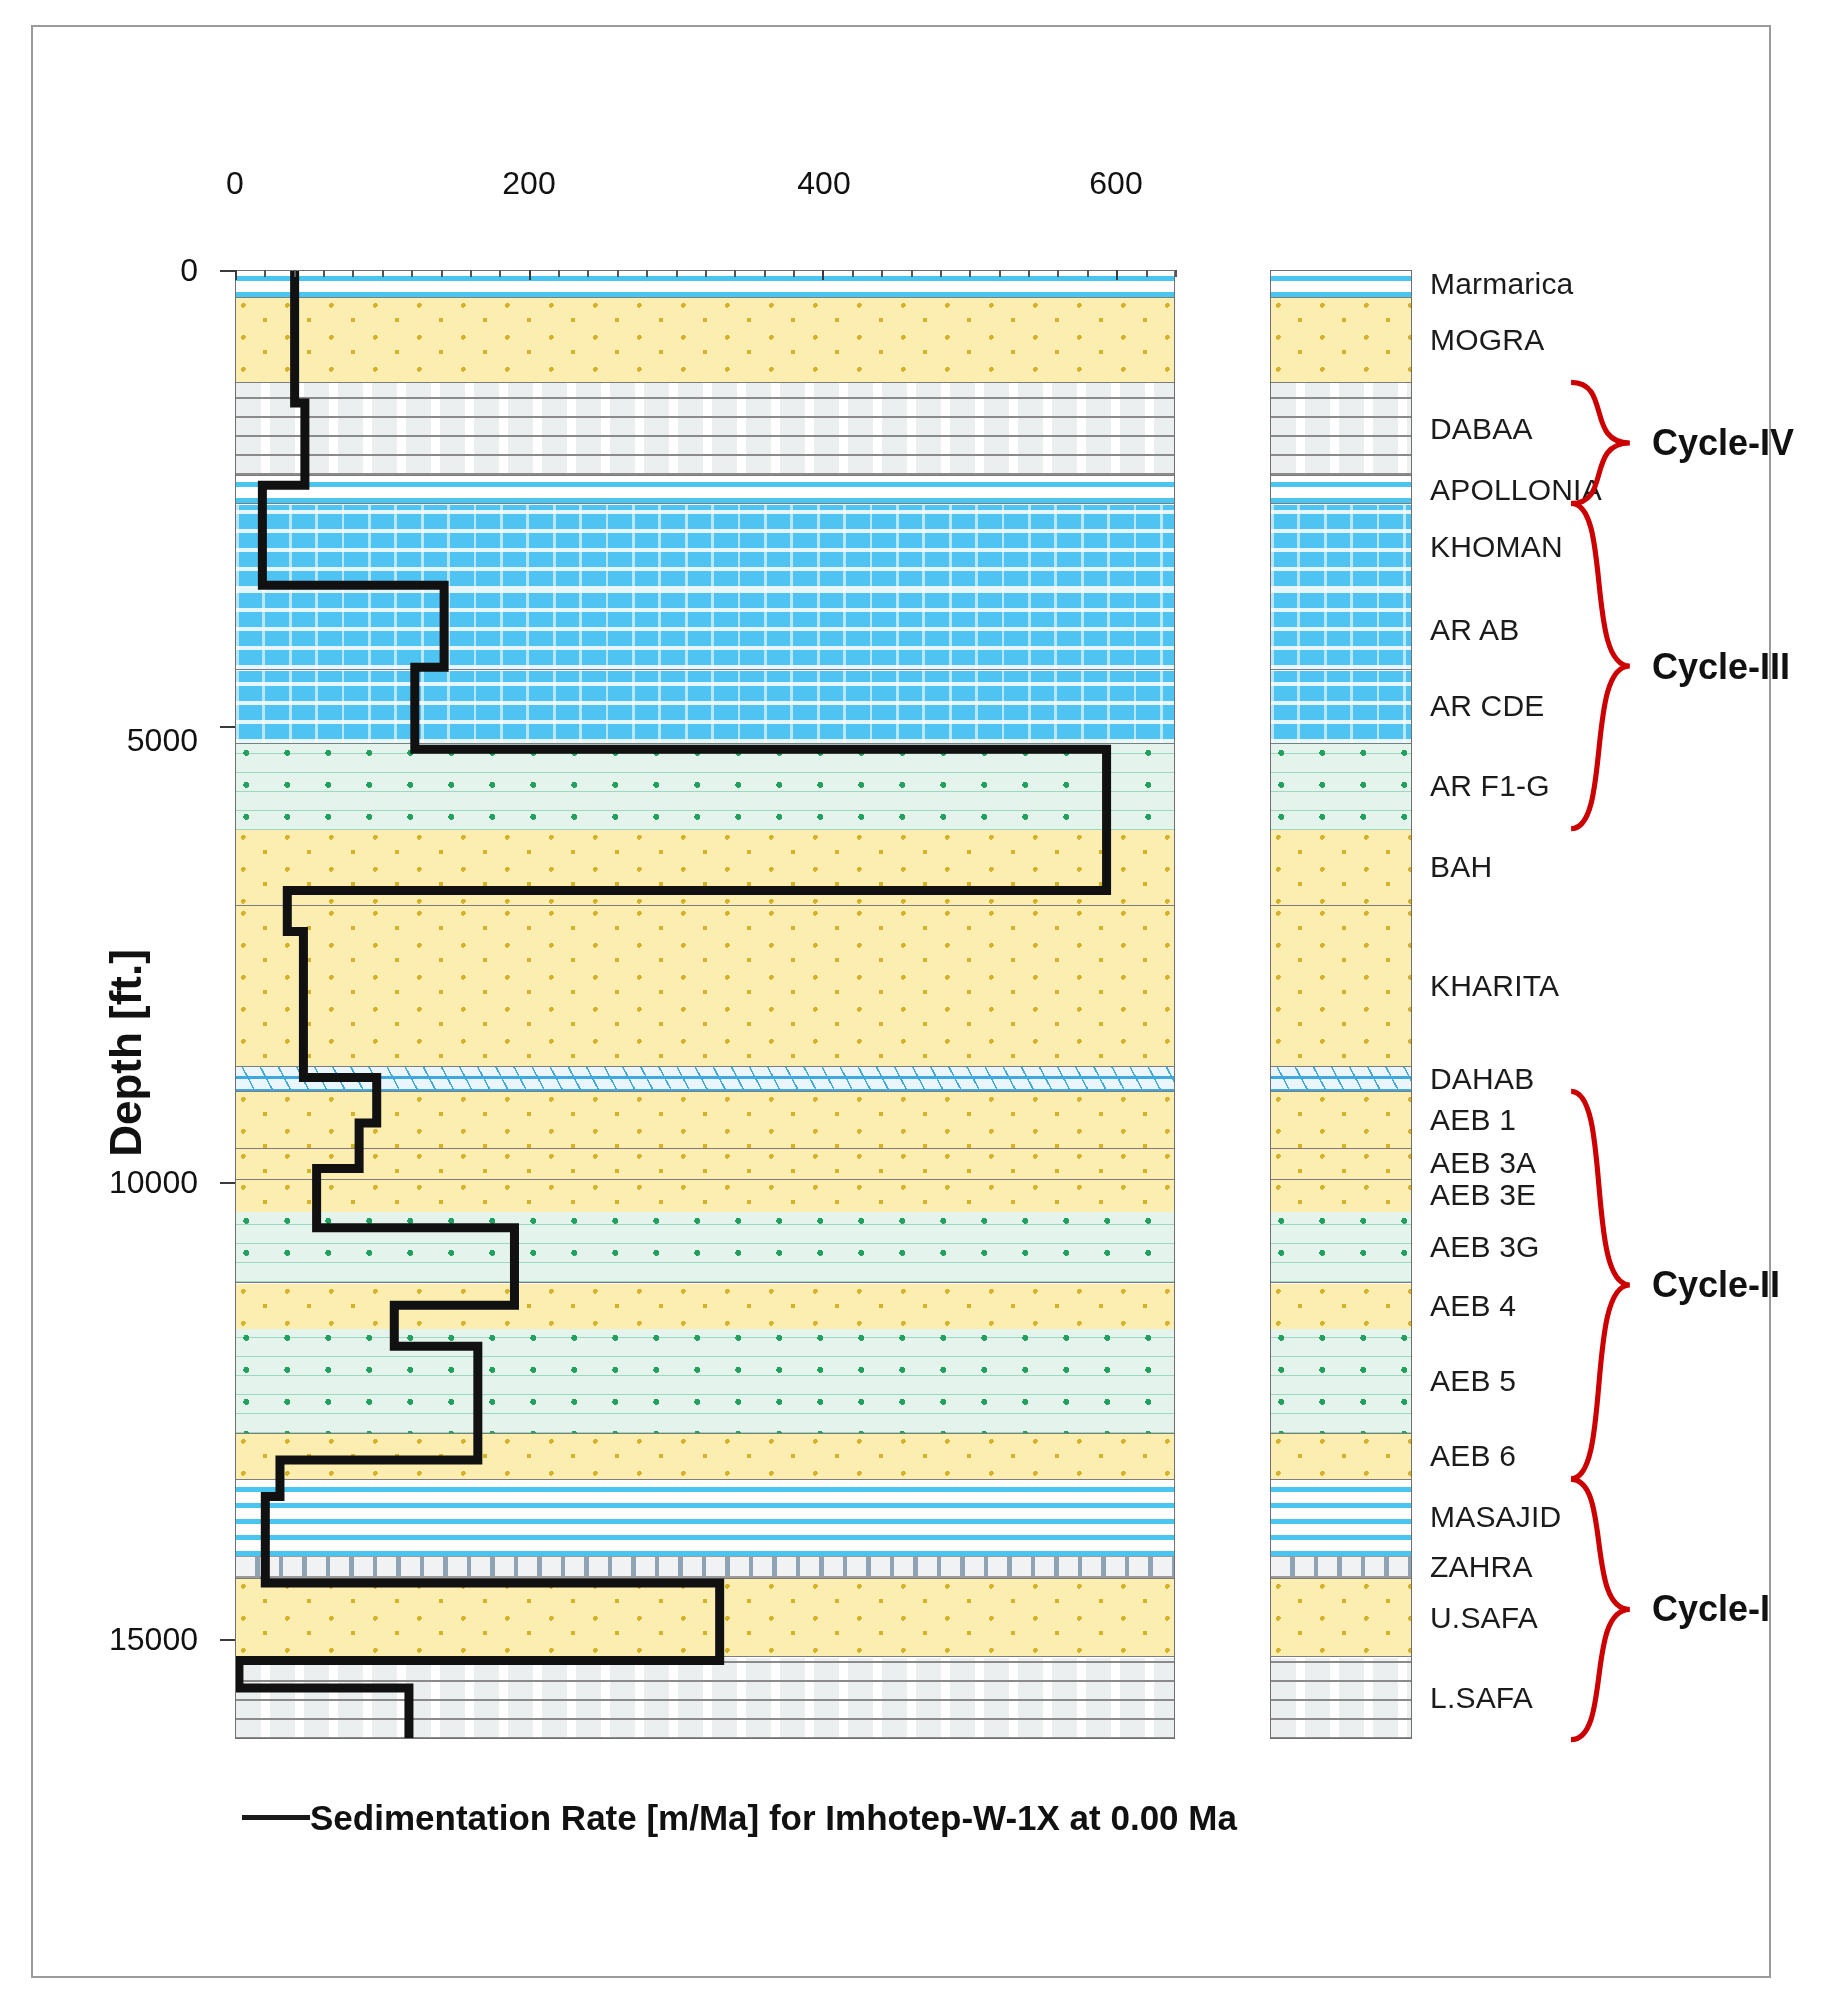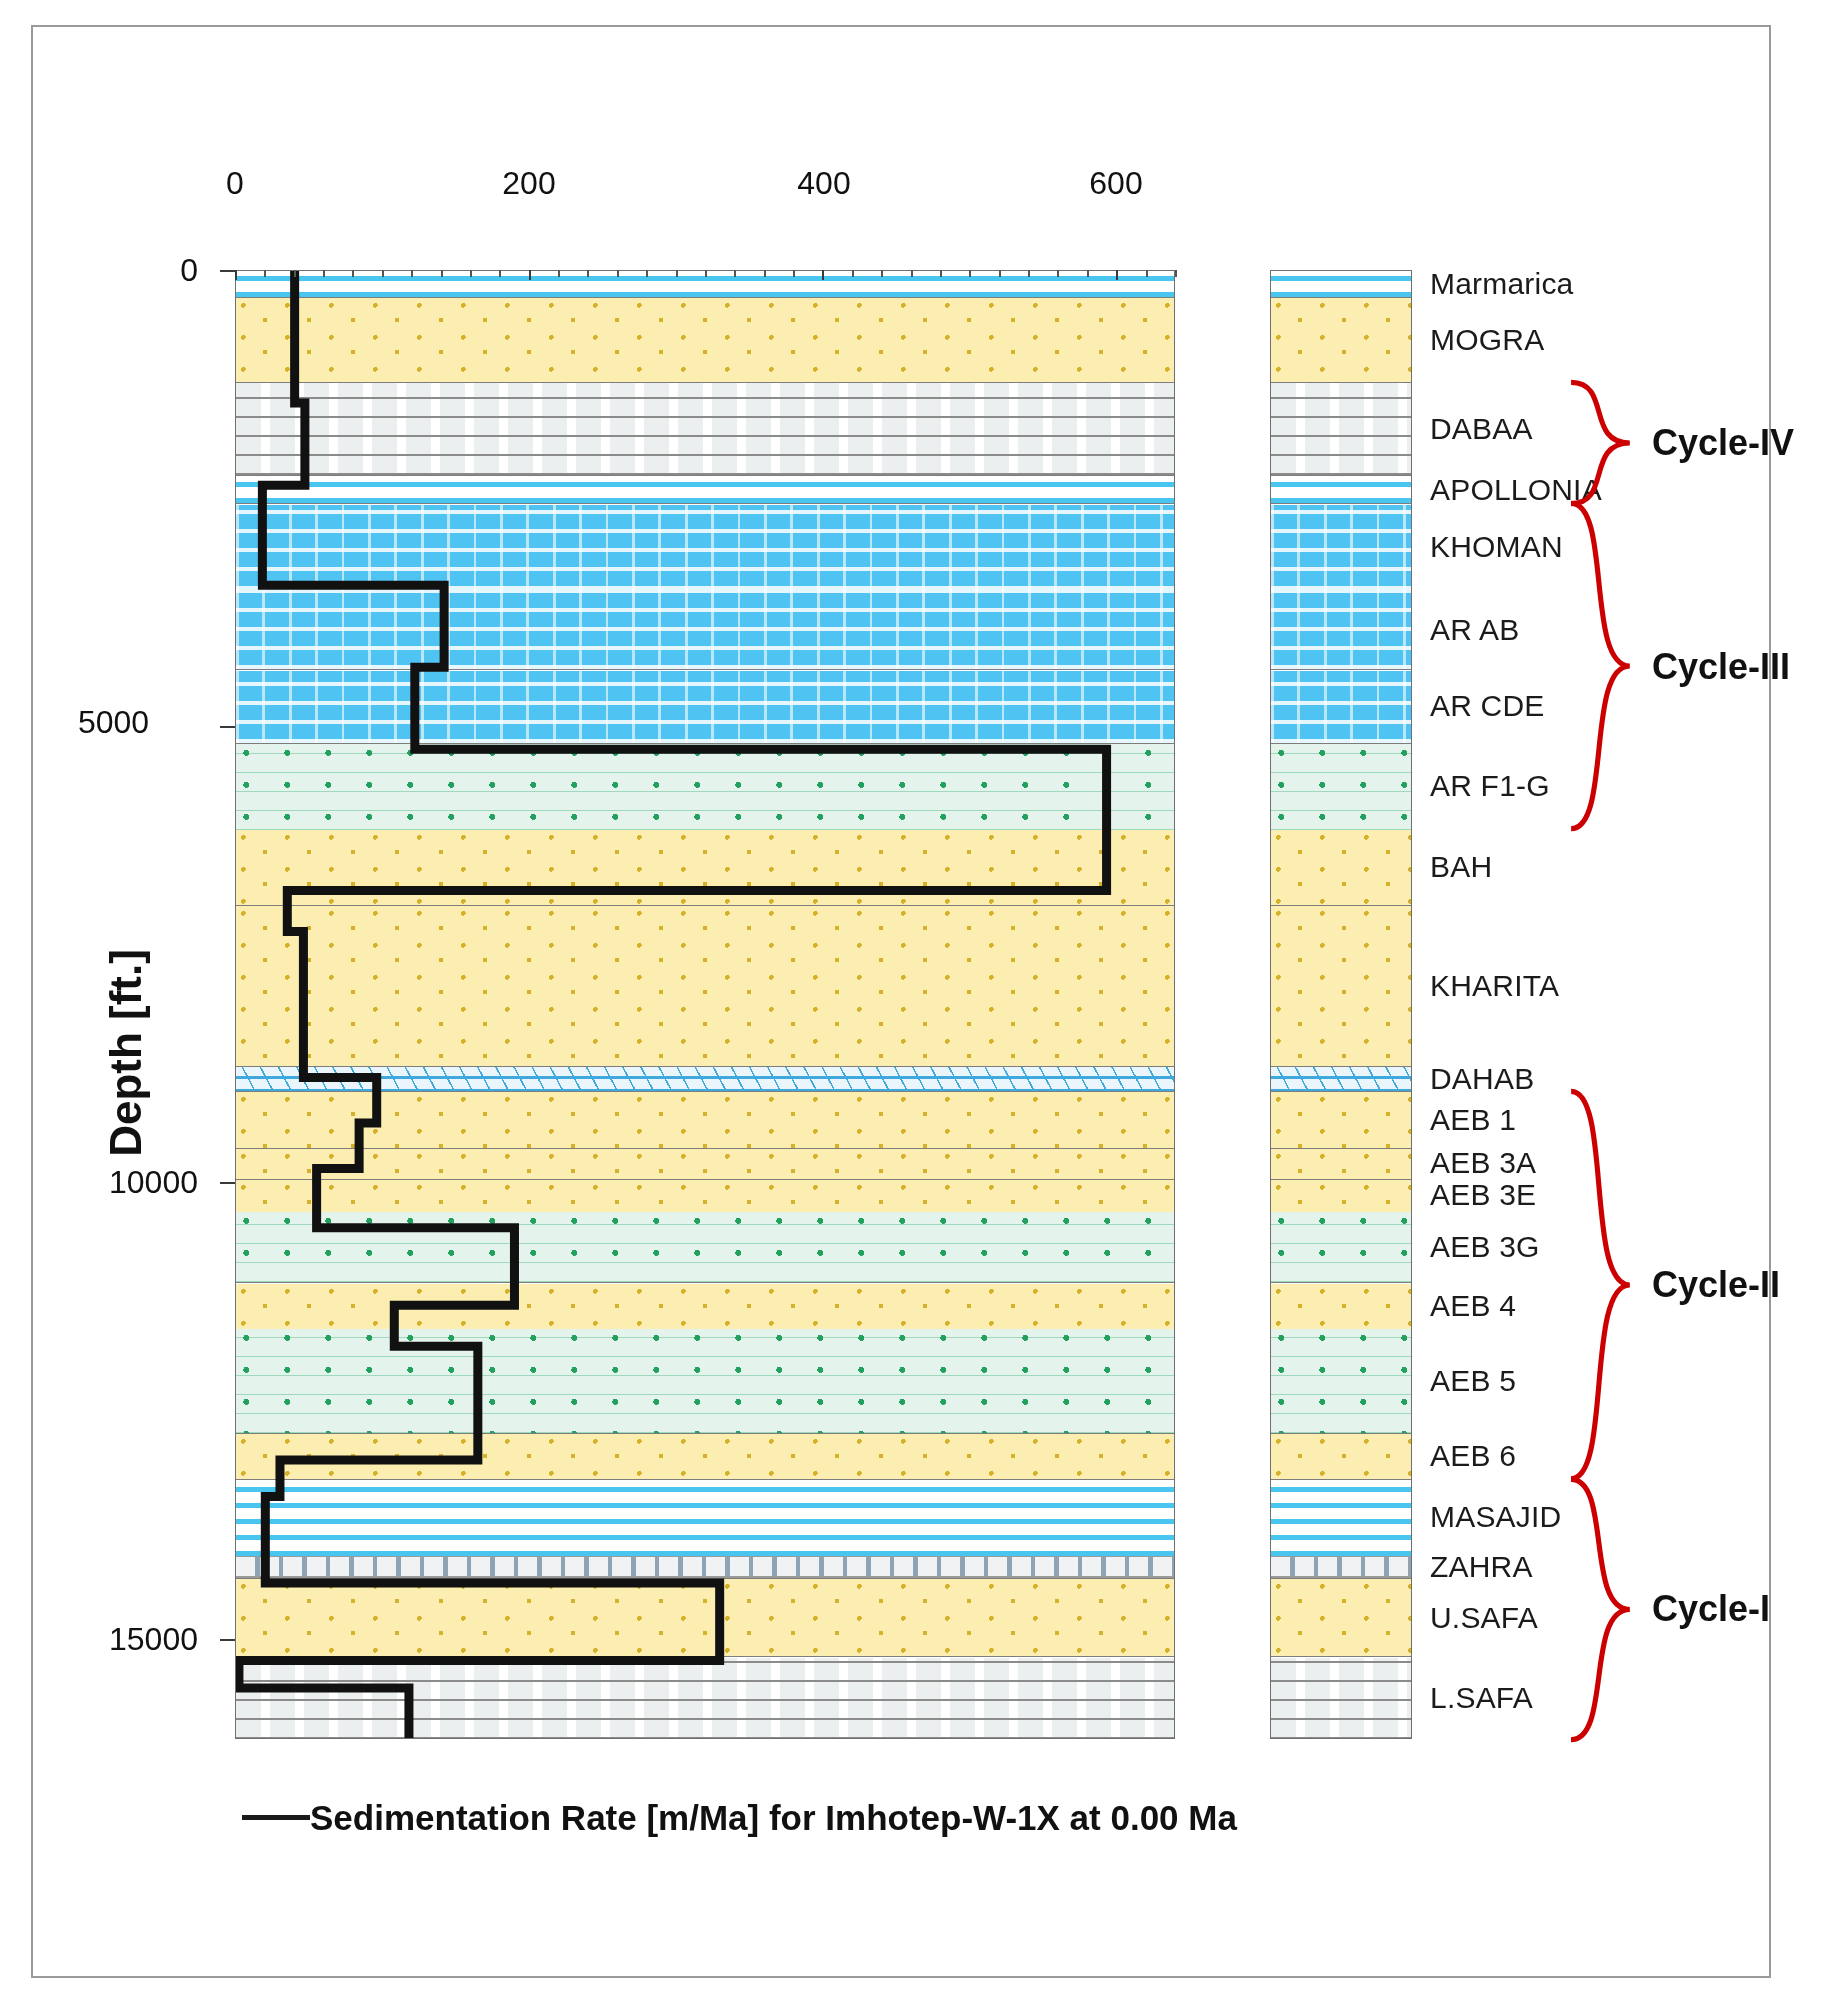--- a/index.html
+++ b/index.html
@@ -125,21 +125,21 @@
 
   <div id="xticklabels">
       <div class="xlab" style="left: 235px;">0</div>
       <div class="xlab" style="left: 529px; text-align: center;">200</div>
       <div class="xlab" style="left: 776px; margin-left: 48px;">400</div>
       <div class="xlab" style="left: 1116px;">600</div>
     </div>
   <div id="yticklabels">
       <div class="ylab" style="left: 29px; top: 270px;">0</div>
       <div class="ytick" style="top: 270px;"></div>
-      <div class="ylab" style="left: 29px; top: 722px; text-align: center;">5000</div>
+      <div class="ylab" style="left: 29px; top: 740px;">5000</div>
       <div class="ytick" style="top: 726px;"></div>
       <div class="ylab" style="left: 29px; top: 1182px;">10000</div>
       <div class="ytick" style="top: 1182px;"></div>
       <div class="ylab" style="left: 29px; top: 1639px;">15000</div>
       <div class="ytick" style="top: 1639px;"></div>
     </div>
 
   <div class="plot" id="plot">
     <div id="plot-lith">
         <div class="layer lit-lime" style="top: 0px; height: 27px;"></div>

